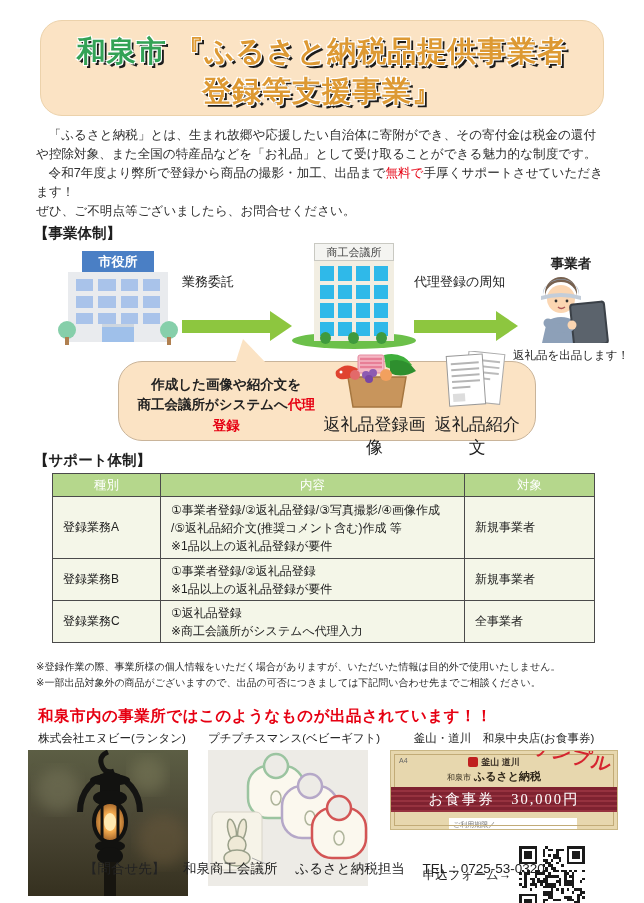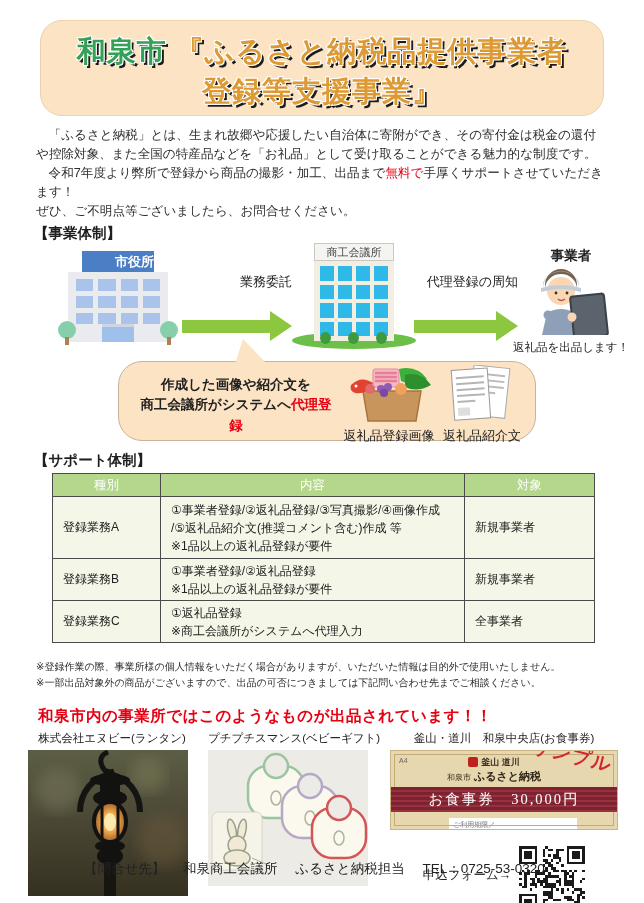--- a/index.html
+++ b/index.html
@@ -26,60 +26,60 @@
   }
   
   .intro { margin:10px 36px 0; font-size:12.6px; line-height:1.5; color:#2e2e2e; }
   .red-text { color:var(--accent_red,#e60012); }
   
   .sec-heading { margin:4px 0 0 34px; font-size:14.5px; font-weight:bold; color:#1e1e1e; }
   
   .diagram { position:relative; height:106px; margin:0 40px; }
   .cityhall { position:absolute; left:16px; top:8px; width:124px; height:96px; }
   .ch-sign { position:absolute; left:26px; top:0; width:72px; height:21px; background:#4a7fc5;
-             color:#fff; font-weight:bold; font-size:13px; text-align:right; line-height:21px; }
+             color:#fff; font-weight:bold; font-size:13px; text-align:center; line-height:21px; }
   .ch-body { position:absolute; left:12px; top:21px; width:100px; height:70px; background:#e9ebee;
              display:grid; grid-template-columns:repeat(4,1fr); gap:5px; padding:7px 8px 18px; }
   .ch-win { background:#a9c3ea; }
   .ch-door { position:absolute; left:46px; bottom:5px; width:32px; height:18px; background:#9fc0ea; border-top:3px solid #cdd6e0; }
   .tree { position:absolute; bottom:4px; width:18px; height:22px; }
   .tree:before { content:""; position:absolute; left:0; top:0; width:18px; height:18px; border-radius:50%; background:#86cfaa; }
   .tree:after { content:""; position:absolute; left:7px; bottom:-2px; width:4px; height:8px; background:#b08050; }
   .tree.left { left:2px; } .tree.right { right:2px; }
   .chamber { position:absolute; left:256px; top:0; width:116px; height:106px; }
   .cc-plaque { position:absolute; left:18px; top:0; width:80px; height:18px; background:#f4f4f1; border:1px solid #c9c9c2;
                color:#444; font-size:11px; text-align:center; line-height:16px; }
   .cc-ground { position:absolute; left:-4px; bottom:0; width:124px; height:17px; background:#6cc04a; border-radius:50%; }
   .cc-body { position:absolute; left:18px; top:18px; width:80px; height:80px; background:#f2eee2;
              display:grid; grid-template-columns:repeat(4,1fr); gap:4px; padding:5px 6px; }
   .cc-win { background:#2fb9e9; }
   .bush { position:absolute; bottom:5px; width:11px; height:12px; border-radius:50%; background:#3f9a3d; }
-  .worker-col { position:absolute; left:462px; top:4px; width:138px; text-align:center; }
+  .worker-col { position:absolute; left:462px; top:12px; width:138px; text-align:center; }
   .worker-label { font-size:13.5px; font-weight:bold; color:#222; }
   .worker-caption { font-size:11.5px; color:#222; margin-top:1px; }
   .g-arrow { position:absolute; top:30px; }
-  .g-arrow .a-label { font-size:13px; color:#222; text-align:right; white-space:nowrap; margin-bottom:20px; }
+  .g-arrow .a-label { font-size:13px; color:#222; text-align:left; white-space:nowrap; margin-bottom:20px; }
   .a-shape { display:flex; align-items:center; }
   .a-shaft { height:13px; background:var(--arrow_green,#8dc63f); flex:1; }
   .a-head { width:0; height:0; border-top:15px solid transparent; border-bottom:15px solid transparent;
             border-left:22px solid var(--arrow_green,#8dc63f); }
   .arrow1 { left:142px; width:110px; }
   .arrow2 { left:374px; width:104px; }
   
   .bubble {
     position:relative; margin:12px 0 0 118px; width:418px; height:80px;
     background:var(--banner_bg,#fbe3c4); border:1px solid #c9b49a; border-radius:24px;
     display:flex; align-items:center; padding:10px 14px 2px 18px;
   }
   .bubble-tail { position:absolute; top:-23px; left:116px; width:0; height:0;
     border-left:8px solid transparent; border-right:24px solid transparent;
     border-bottom:25px solid var(--banner_bg,#fbe3c4); }
   .bubble-text { font-size:13.5px; font-weight:bold; text-align:center; line-height:1.5; color:#222; width:208px; }
   .bubble-item { text-align:center; margin-left:8px; }
-  .bubble-item .cap { font-size:13px; color:#222; margin-top:0px; }
+  .bubble-item .cap { font-size:17px; color:#222; margin-top:0px; }
   
   .support-table { margin:3px auto 16px; margin-left:52px; width:542px; border-collapse:collapse; table-layout:fixed; }
   .support-table th, .support-table td { border:1px solid #4a4a4a; }
   .support-table th { background:var(--table_header_bg,#b5d78c); color:#fff; font-size:12.5px; font-weight:normal; height:23px; }
   .support-table td { background:var(--table_cell_bg,#f4f6e8); font-size:12px; color:#222; padding:0 10px; }
   .col-type { width:108px; } .col-content { width:304px; } .col-target { width:130px; }
   td.c-type, td.c-target { text-align:left; }
   td.c-content { white-space:pre-line; line-height:1.5; }
   tr.row-a td { height:62px; } tr.row-b td { height:42px; } tr.row-c td { height:42px; }
   

